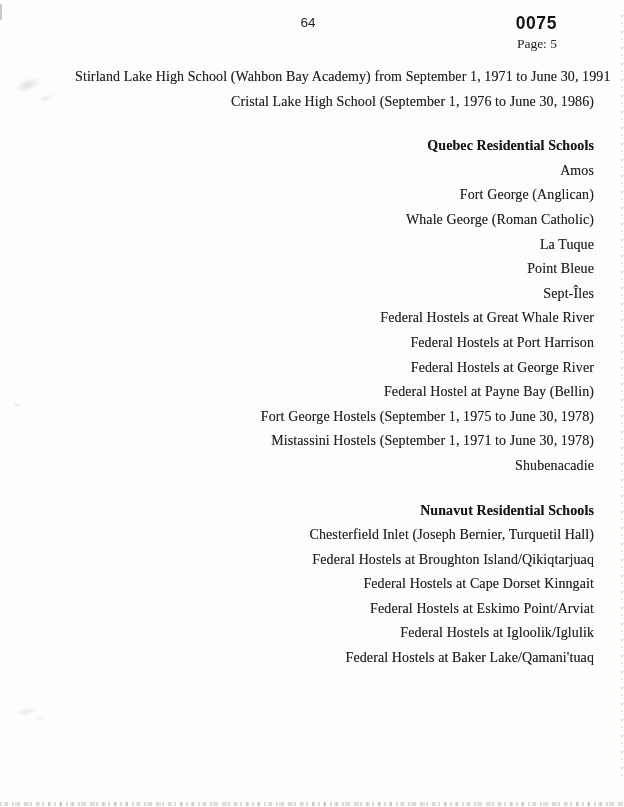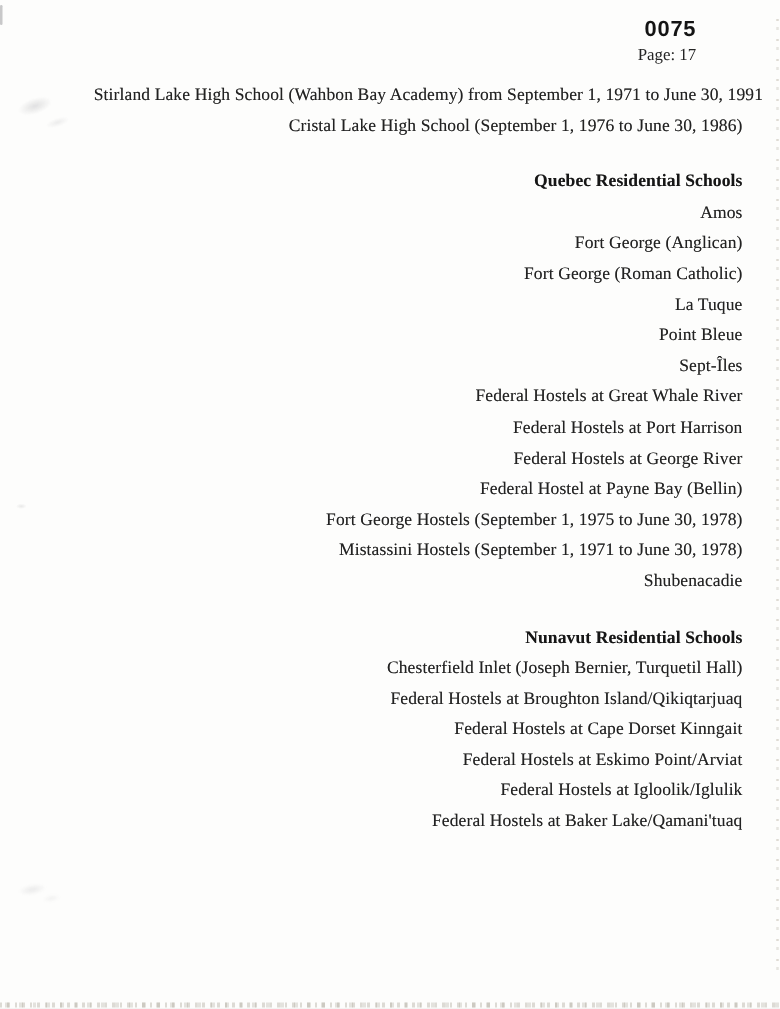--- a/index.html
+++ b/index.html
@@ -125,34 +125,35 @@
       repeating-linear-gradient(90deg, rgba(168,162,148,0.38) 0 2px, transparent 2px 6px),
       repeating-linear-gradient(90deg, rgba(150,145,130,0.25) 0 3px, transparent 3px 11px);
     background-position: 0 0, 4px 2px;
   }
 </style>
 </head>
 <body>
 
 <div class="page">
 
+  <div class="center-page-num">64</div>
 
   <div class="stamp-block">
     <div class="doc-number">0075</div>
-    <div class="page-label">Page: 17</div>
+    <div class="page-label">Page: 5</div>
   </div>
 
   <div class="content">
     <div class="line">Stirland Lake High School (Wahbon Bay Academy) from September 1, 1971 to June 30, 1991</div>
     <div class="line">Cristal Lake High School (September 1, 1976 to June 30, 1986)</div>
 
     <div class="line heading gap-lg">Quebec Residential Schools</div>
     <div class="line">Amos</div>
     <div class="line">Fort George (Anglican)</div>
-    <div class="line">Fort George (Roman Catholic)</div>
+    <div class="line">Whale George (Roman Catholic)</div>
     <div class="line">La Tuque</div>
     <div class="line">Point Bleue</div>
     <div class="line">Sept-Îles</div>
     <div class="line">Federal Hostels at Great Whale River</div>
     <div class="line">Federal Hostels at Port Harrison</div>
     <div class="line">Federal Hostels at George River</div>
     <div class="line">Federal Hostel at Payne Bay (Bellin)</div>
     <div class="line">Fort George Hostels (September 1, 1975 to June 30, 1978)</div>
     <div class="line">Mistassini Hostels (September 1, 1971 to June 30, 1978)</div>
 

